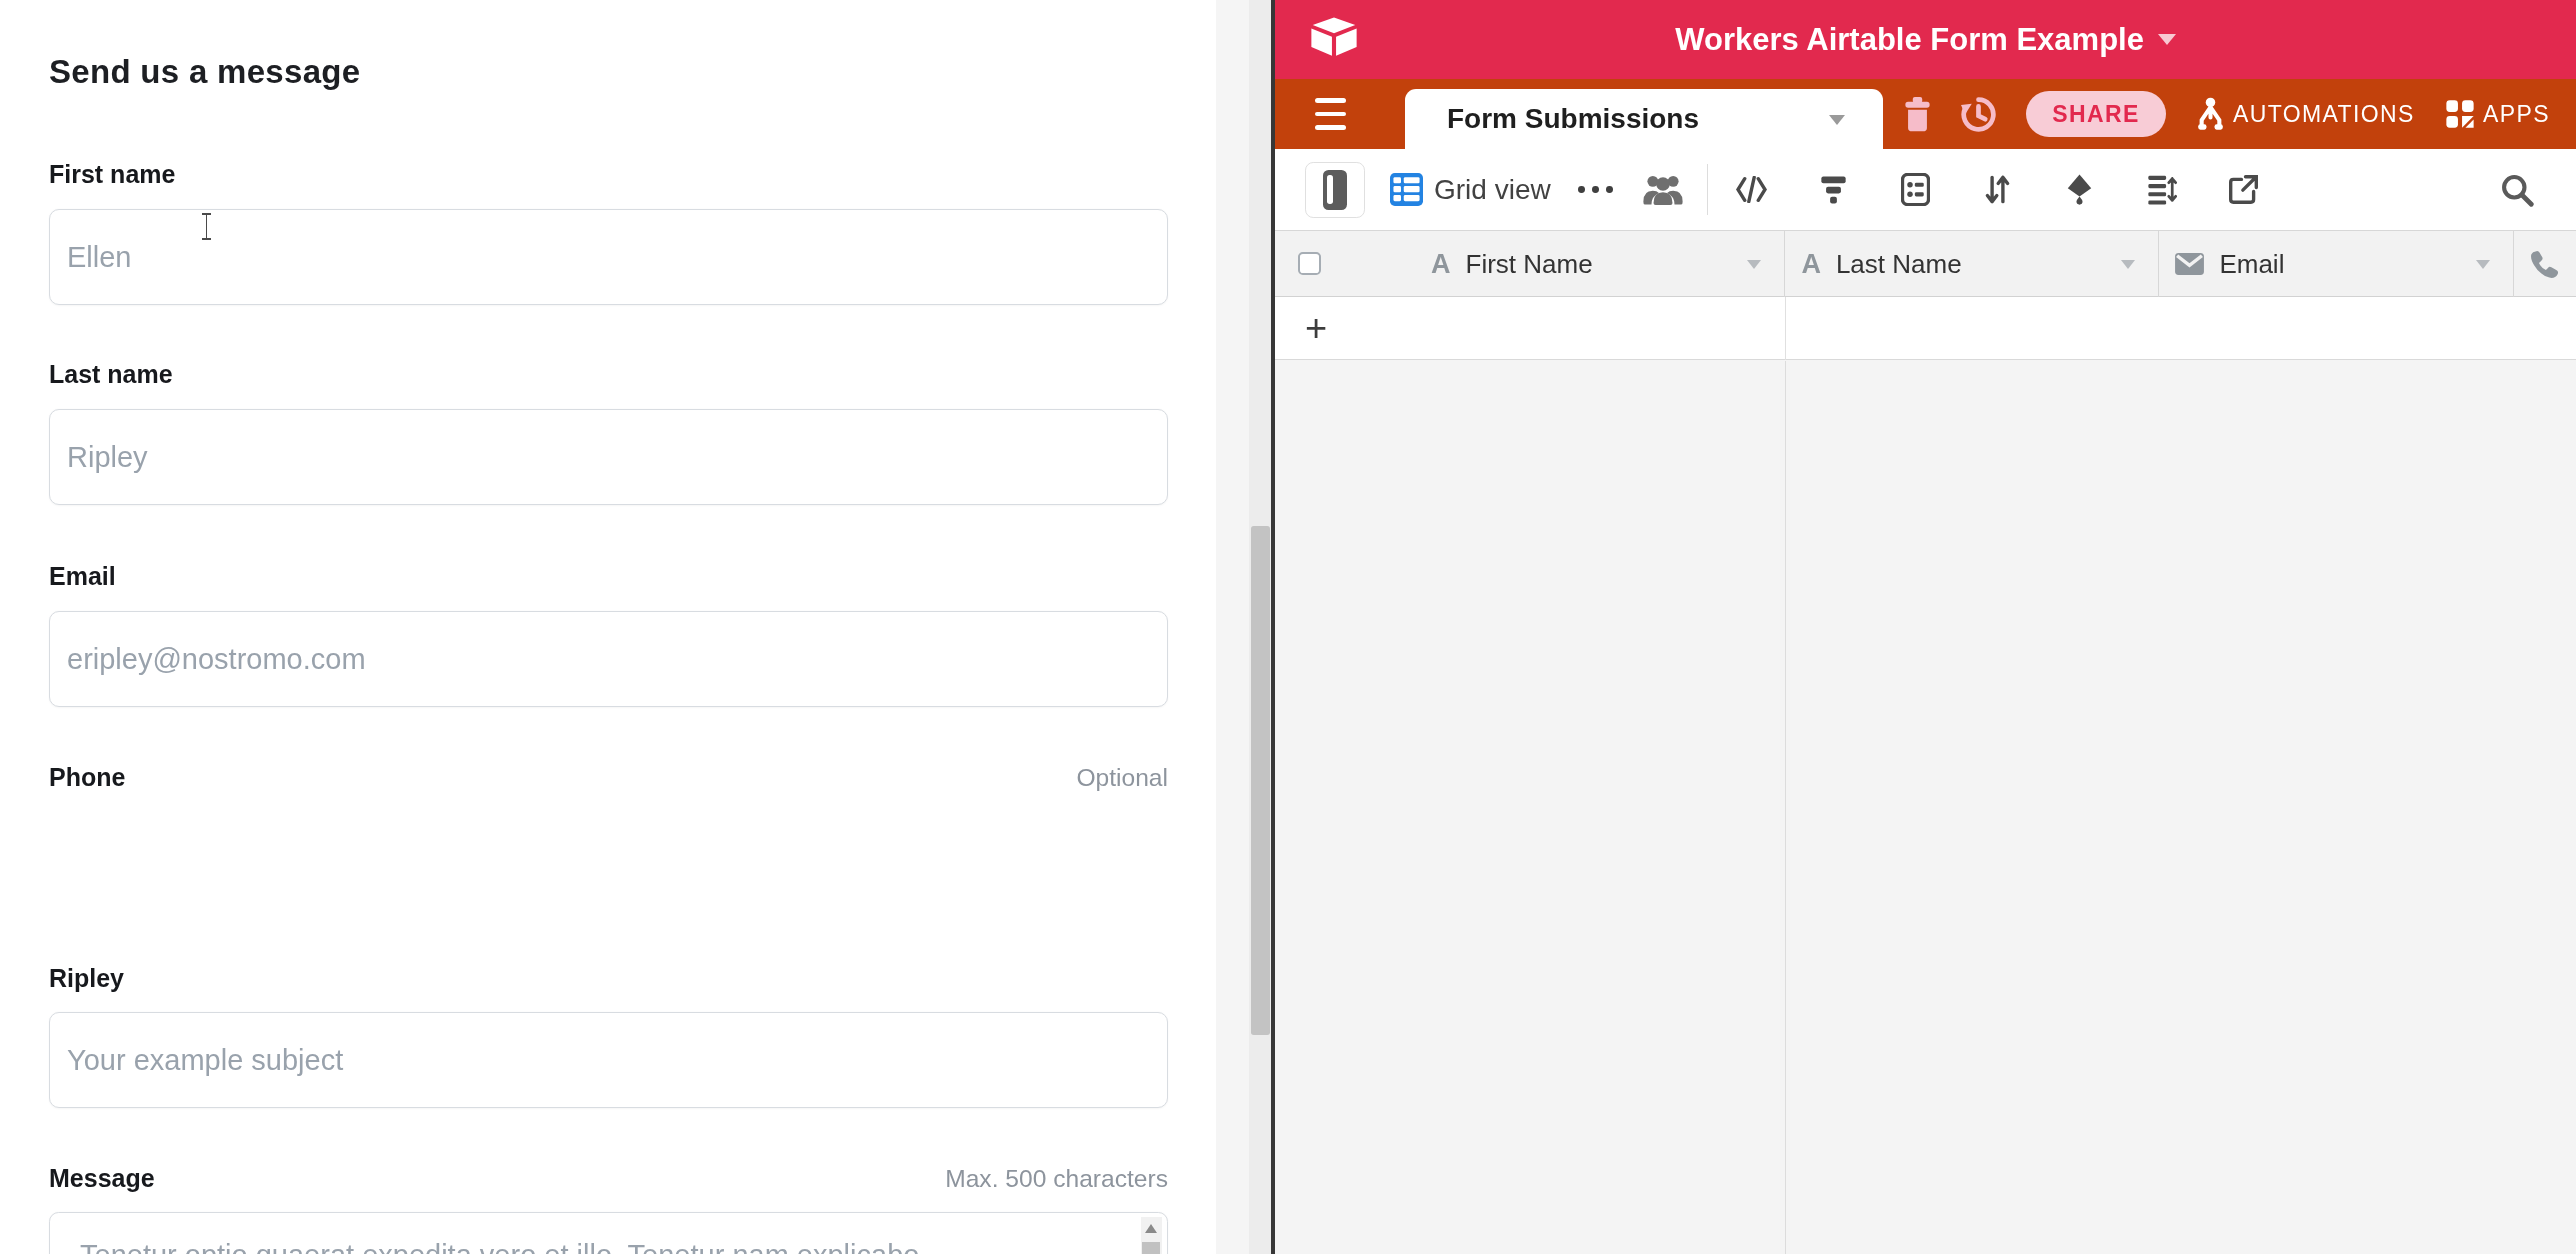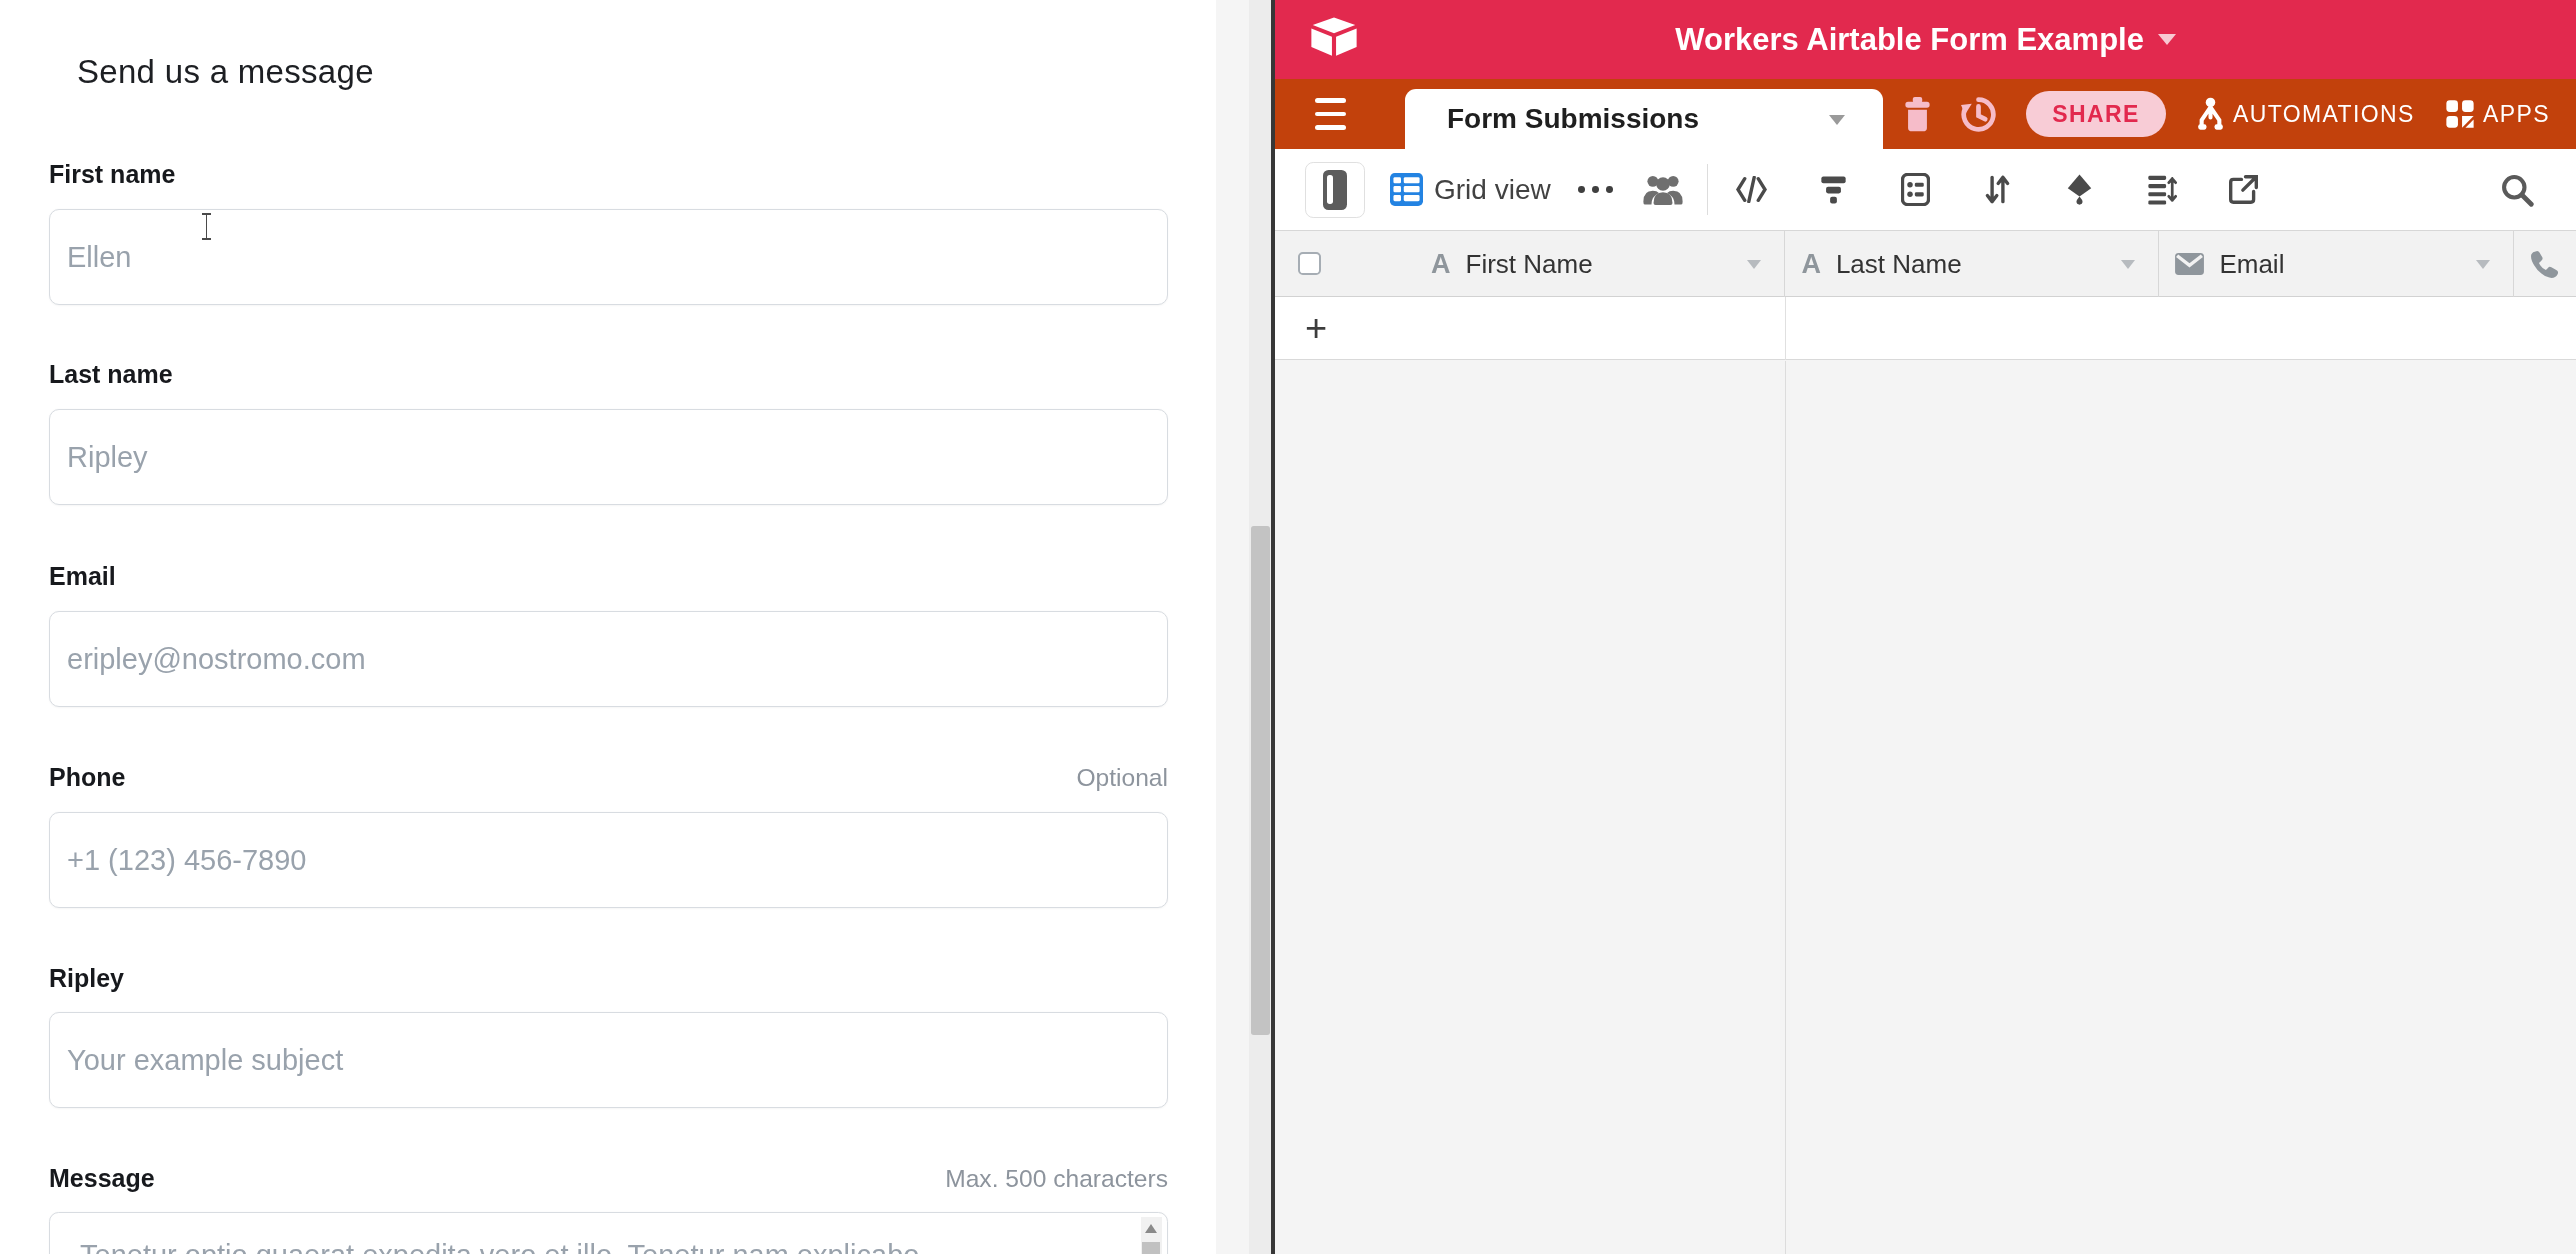--- a/index.html
+++ b/index.html
@@ -3,21 +3,21 @@
 <meta charset="utf-8">
 <style>
   * { margin:0; padding:0; box-sizing:border-box; }
   html,body { width:2576px; height:1255px; overflow:hidden; background:#fff;
               font-family:"Liberation Sans", sans-serif; }
   .stage { position:relative; width:2576px; height:1255px; }
 
   
   .form-pane { position:absolute; left:0; top:0; width:1216px; height:1255px; background:#fff; }
   .form-content { position:relative; margin-left:49px; width:1119px; height:1255px; }
-  .form-title { position:absolute; top:53px; left:0; font-size:33px; font-weight:400; color:#1d1f23; letter-spacing:0.3px;margin-left:28px; }
+  .form-title { position:absolute; top:53px; left:0; font-size:33px; font-weight:700; color:#1d1f23; letter-spacing:0.3px; }
   .f-label { position:absolute; font-size:25px; font-weight:600; color:#17191d; }
   .f-note  { position:absolute; right:0; font-size:24.6px; font-weight:400; color:#8d949d;text-align:right; }
   .f-input { position:absolute; left:0; width:1119px; height:96px; background:#fff;
              border:1.4px solid #d8dce1; border-radius:10px; padding:0 17px;
              font-size:29px; color:#3c4450; font-family:"Liberation Sans", sans-serif; outline:none;
              box-shadow:0 0.7px 2px rgba(0,0,0,0.04); }
   .f-input::placeholder { color:#99a2ac; opacity:1; }
   .f-textarea { position:absolute; left:0; top:1212px; width:1119px; height:205px; background:#fff;
                 border:1.4px solid #d8dce1; border-radius:9.6px 9.6px 0 0; overflow:hidden;
                 box-shadow:0 0.7px 2px rgba(0,0,0,0.04); }
@@ -125,21 +125,20 @@
         </div>
 
       <div class="f-label" style="top:360px">Last name</div>
       <input class="f-input" style="top: 409px;" placeholder="Ripley">
 
       <div class="f-label" style="top:562px">Email</div>
       <input class="f-input" style="top: 611px;" placeholder="eripley@nostromo.com">
 
       <div class="f-label" style="top:763px">Phone</div>
       <div class="f-note" style="top:764px">Optional</div>
-      <input class="f-input" style="top: 812px;" placeholder="+1 (123) 456-7890">
 
       <div class="f-label" style="top:964px">Ripley</div>
       <input class="f-input" style="top: 1012px;" placeholder="Your example subject">
 
       <div class="f-label" style="top:1164px">Message</div>
       <div class="f-note" style="top:1165px">Max. 500 characters</div>
       <div class="f-textarea">
         <div class="ph">Tenetur optio quaerat expedita vero et illo. Tenetur nam explicabo</div>
         <div class="ta-scroll">
           <div class="ta-arrow"></div>

